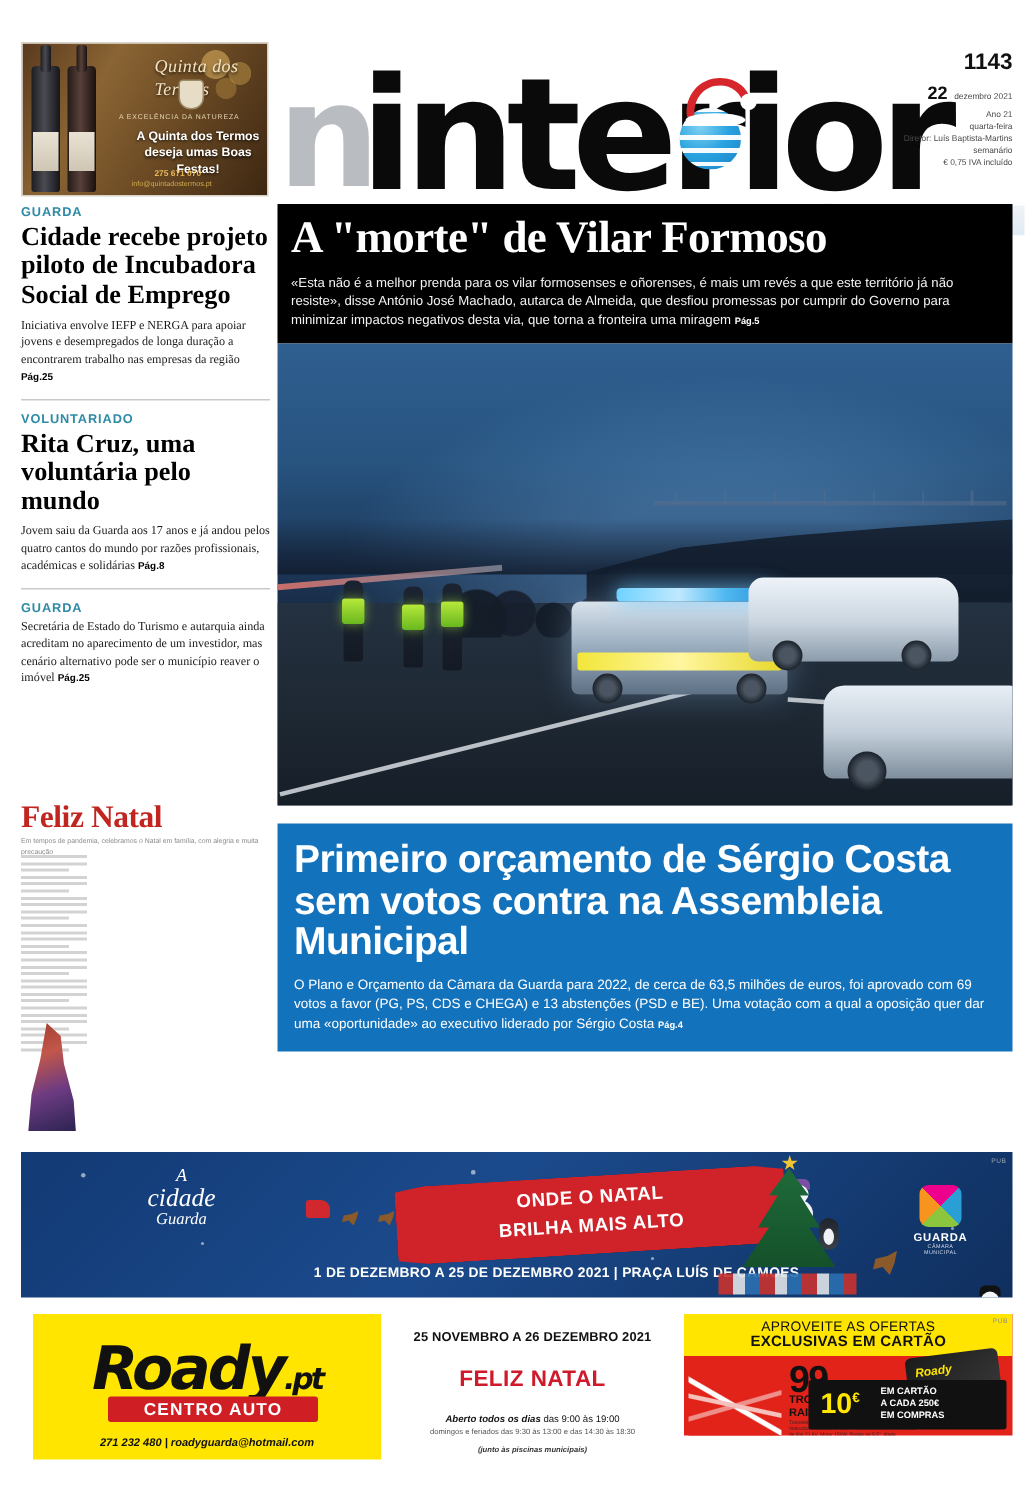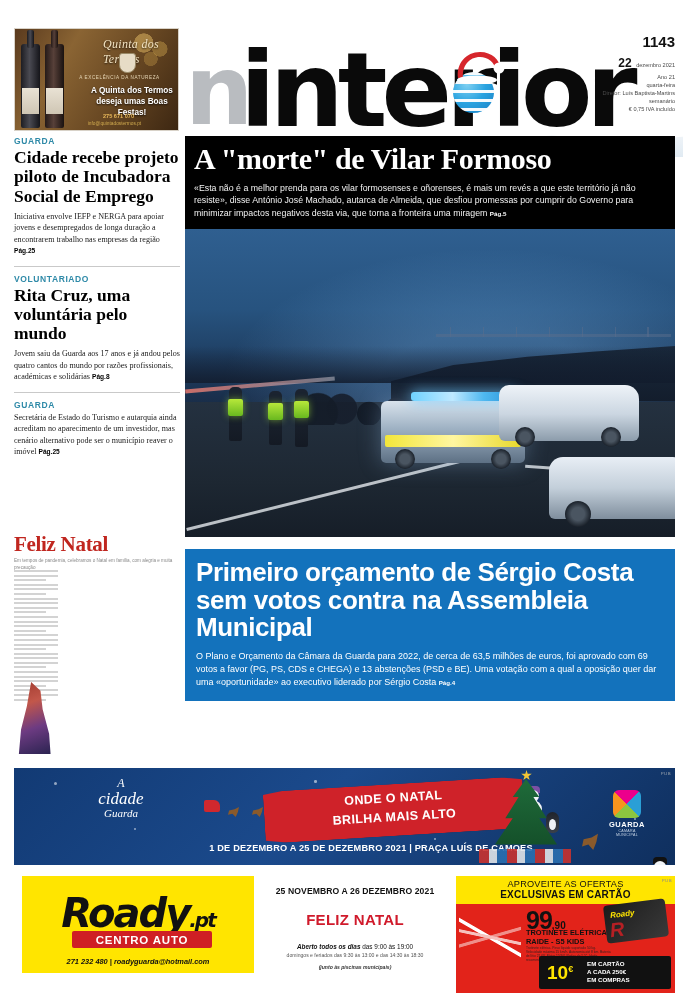--- a/index.html
+++ b/index.html
@@ -361,21 +361,21 @@
     background: #fff;
   }
   .mid-dates { margin-top: 10px; text-align:center; font-size: 8.6px; font-weight: bold; color:#111; letter-spacing:.1px; }
   .mid-feliz { margin-top: 15px; text-align:center; font-size: 15px; font-weight: bold; color:#d01a2b; letter-spacing:.3px; }
   .mid-open { margin-top: 15px; text-align:center; font-size: 6.4px; color:#111; }
   .mid-open b { font-style: italic; }
   .mid-open2 { margin-top: 2px; text-align:center; font-size: 5.1px; color:#555; }
   .mid-note { margin-top: 6px; text-align:center; font-size: 5.1px; font-weight:bold; font-style: italic; color:#333; }
 
   .rightad {
-    position: absolute; left: 456px; top: 876px; width: 219px; height: 117px;
+    position: absolute; left: 456px; top: 876px; width: 219px; height: 81px;
     background: #e2231a; overflow:hidden;
   }
   .ra-top { background:#ffe500; padding: 3px 0 4px; }
   .ra-t1 { text-align:center; font-size: 9.2px; color:#111; letter-spacing:.2px; }
   .ra-t2 { text-align:center; font-size: 10px; font-weight:bold; color:#111; letter-spacing:.2px; }
   .ra-scooters {
     position:absolute; left: 3px; top: 28px; width: 62px; height: 64px;
     background:
       linear-gradient(12deg, transparent 46%, #f6c1bd 47% 50%, transparent 51%),
       linear-gradient(-16deg, transparent 46%, #ef8f8a 47% 50%, transparent 51%),

